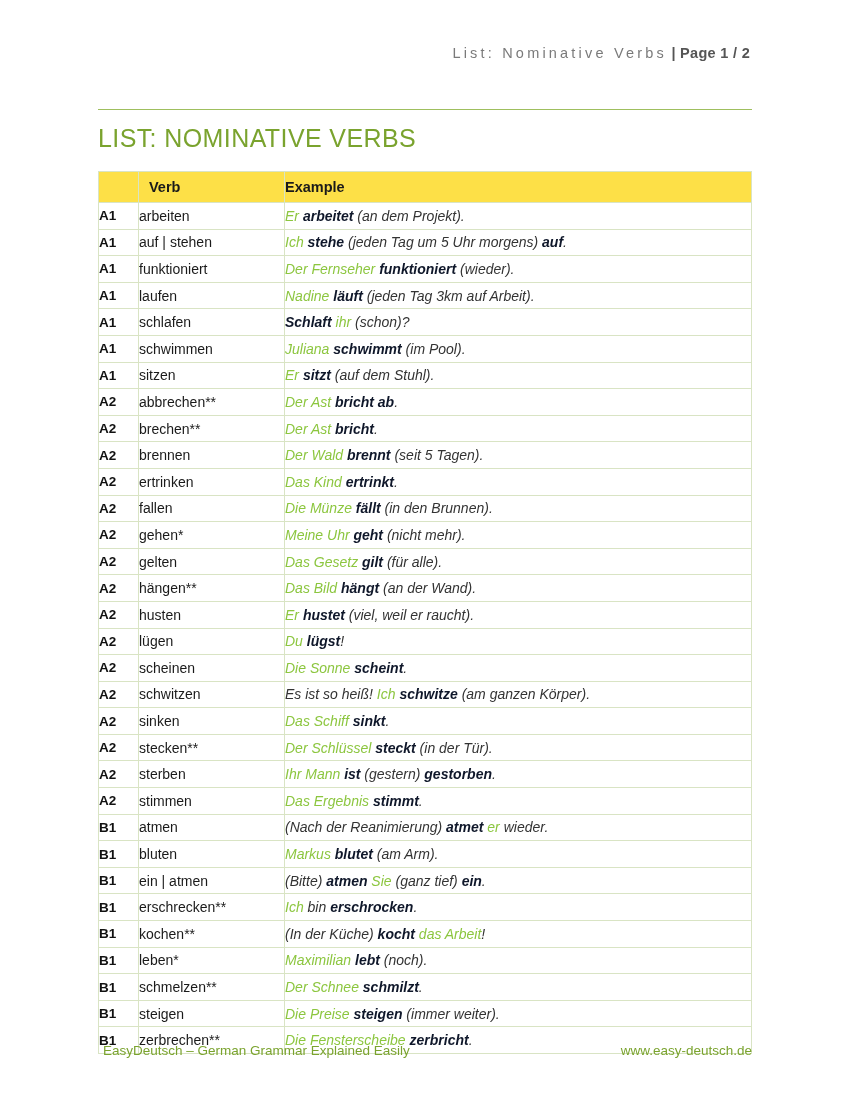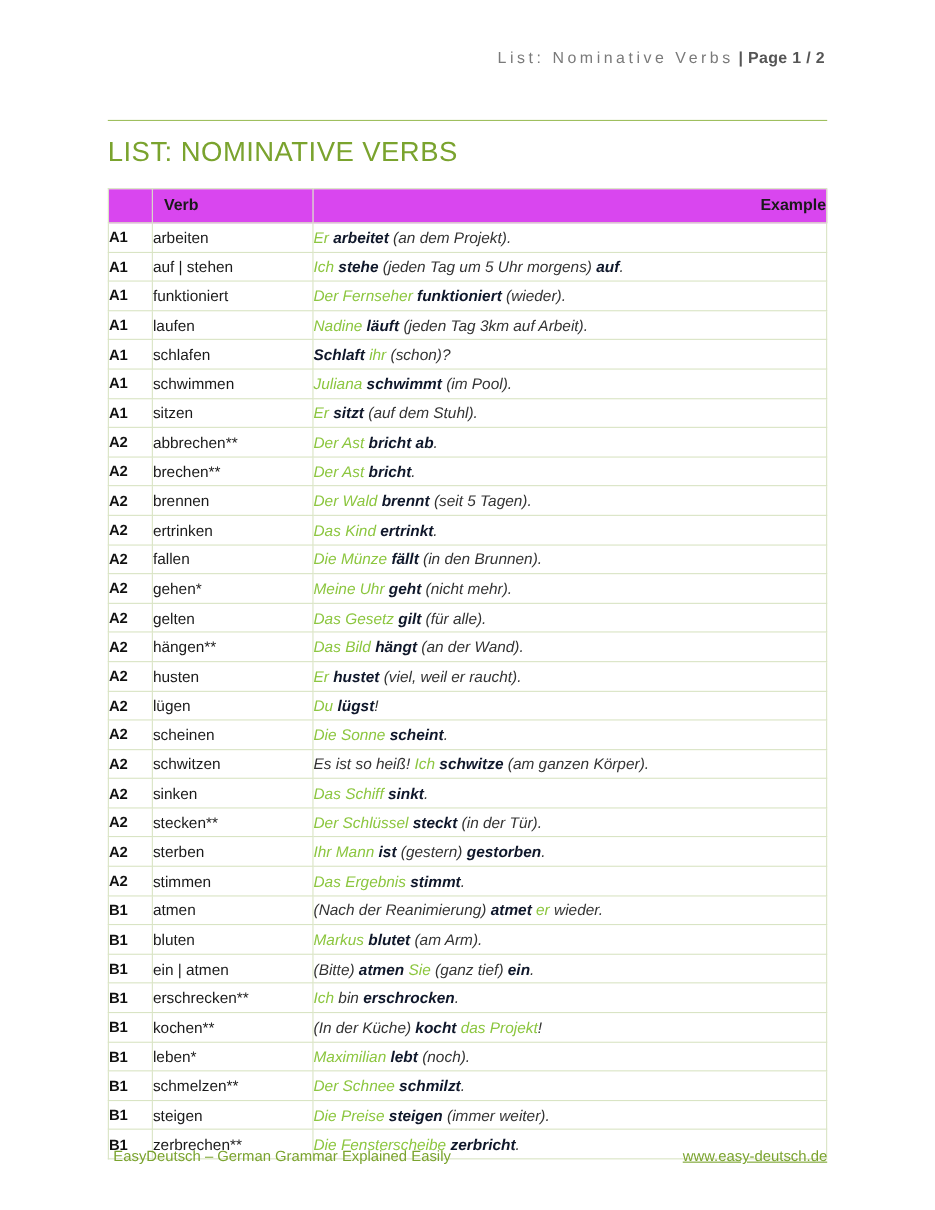--- a/index.html
+++ b/index.html
@@ -63,32 +63,32 @@
   table.verbs th, table.verbs td {
     border: 1px solid #d9e4c4;
     padding: 0;
     vertical-align: middle;
   }
   table.verbs thead th {
     height: 30px;
     font-size: 14.5px;
     font-weight: bold;
     color: #1a1a1a;
-    background: #d946ef;
+    background: #fde047;
   }
   col.c-level { width: 40px; }
   col.c-verb  { width: 146px; }
   col.c-ex    { width: auto; }
   thead th.h-level { }
   thead th.h-verb {
     text-align: left;
     padding-left: 10px;
   }
   thead th.h-example {
-    text-align: right;
+    text-align: left;
   }
   tbody tr { height: 26.6px; }
   td.level {
     text-align: left;
     font-weight: bold;
     font-size: 13.5px;
     color: #111;
   }
   td.verb {
     padding-left: 10px;
@@ -124,21 +124,20 @@
     display: flex;
     justify-content: space-between;
     align-items: baseline;
     font-size: 13.5px;
   }
   .footer .f-left {
     color: #7aa32e;
   }
   .footer .f-right {
     color: #7aa32e;
-    text-decoration: underline;
   }
 </style>
 </head>
 <body>
 
 <div class="page">
 
   <div class="page-header">
     <span class="hdr-title">List: Nominative Verbs</span>
     <span class="hdr-sep">|</span>
@@ -293,21 +292,21 @@
           <td class="example"><span class="plain">(Bitte) </span><span class="verbword">atmen</span><span class="subj"> Sie</span><span class="plain"> (ganz tief) </span><span class="verbword">ein</span><span class="plain">.</span></td>
         </tr>
         <tr>
           <td class="level">B1</td>
           <td class="verb">erschrecken**</td>
           <td class="example"><span class="subj">Ich</span><span class="plain"> bin </span><span class="verbword">erschrocken</span><span class="plain">.</span></td>
         </tr>
         <tr>
           <td class="level">B1</td>
           <td class="verb">kochen**</td>
-          <td class="example"><span class="plain">(In der Küche) </span><span class="verbword">kocht</span><span class="subj"> das Projekt</span><span class="plain">!</span></td>
+          <td class="example"><span class="plain">(In der Küche) </span><span class="verbword">kocht</span><span class="subj"> das Arbeit</span><span class="plain">!</span></td>
         </tr>
         <tr>
           <td class="level">B1</td>
           <td class="verb">leben*</td>
           <td class="example"><span class="subj">Maximilian </span><span class="verbword">lebt</span><span class="plain"> (noch).</span></td>
         </tr>
         <tr>
           <td class="level">B1</td>
           <td class="verb">schmelzen**</td>
           <td class="example"><span class="subj">Der Schnee </span><span class="verbword">schmilzt</span><span class="plain">.</span></td>

